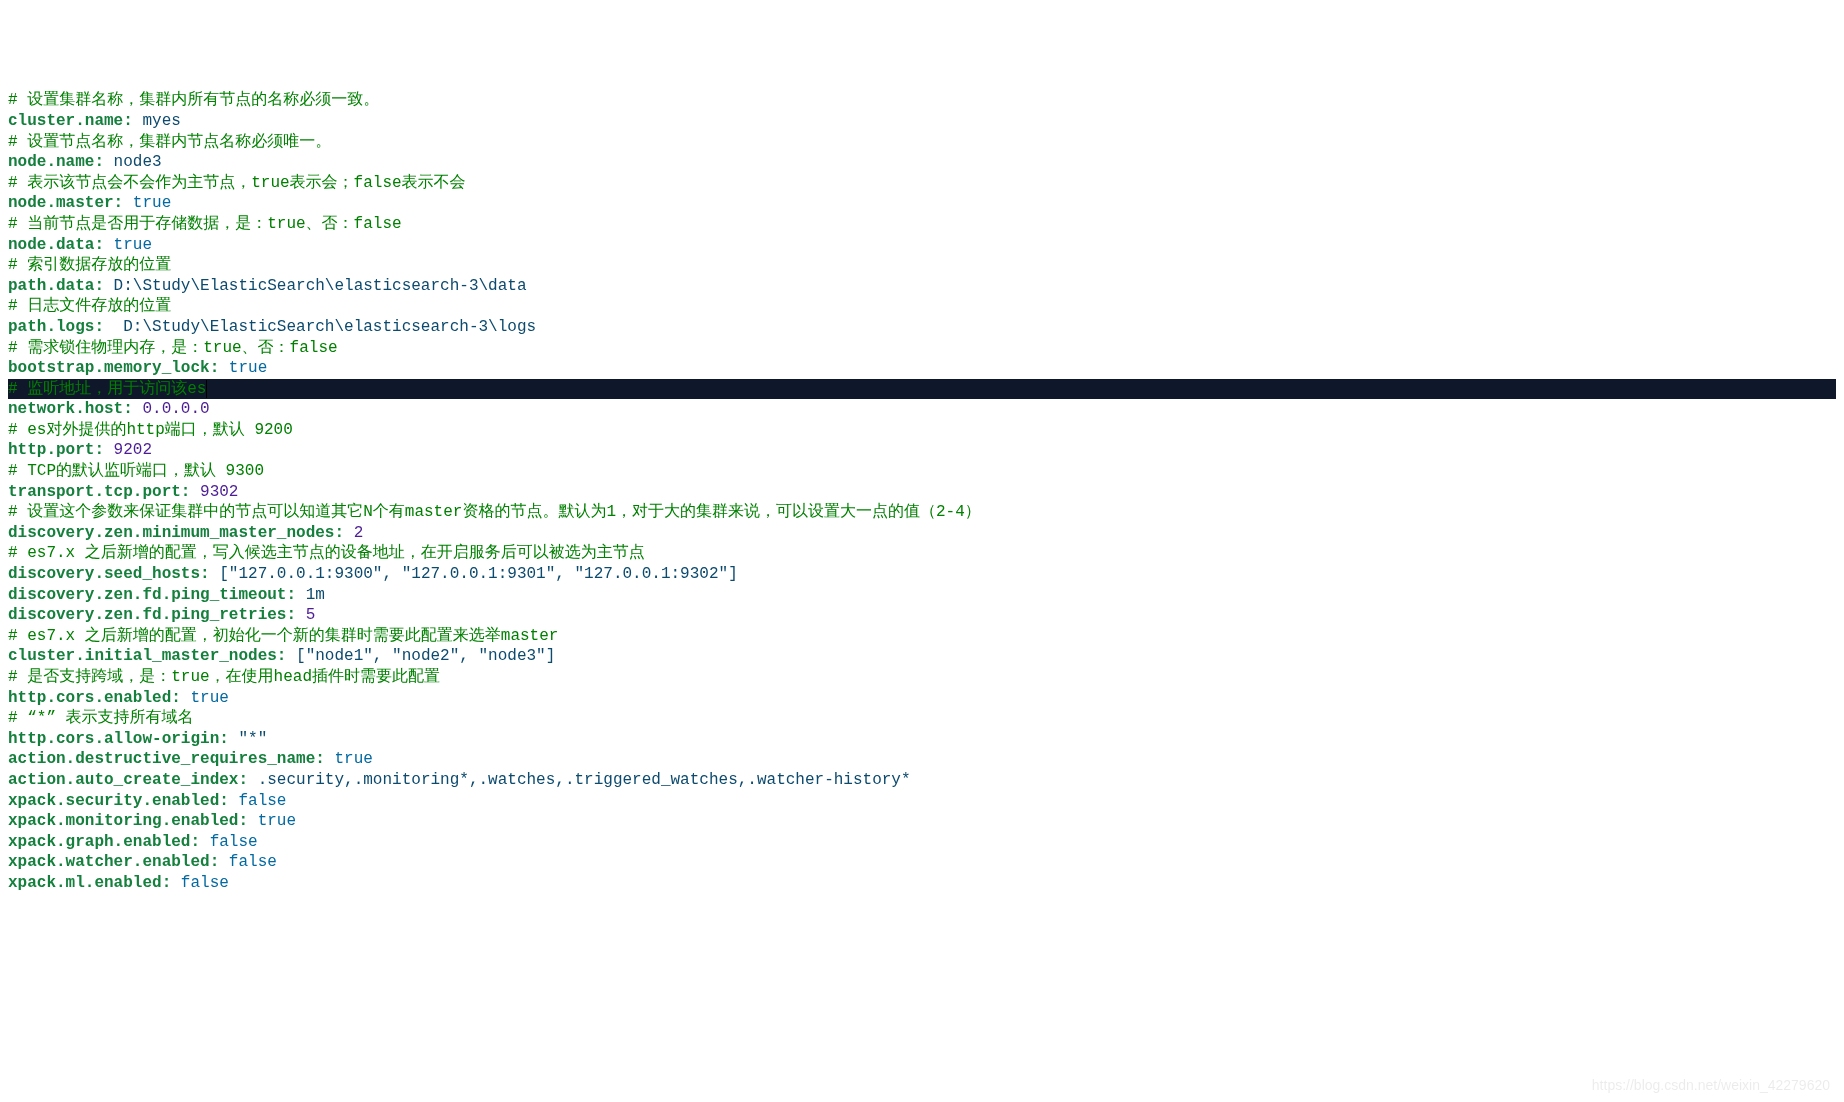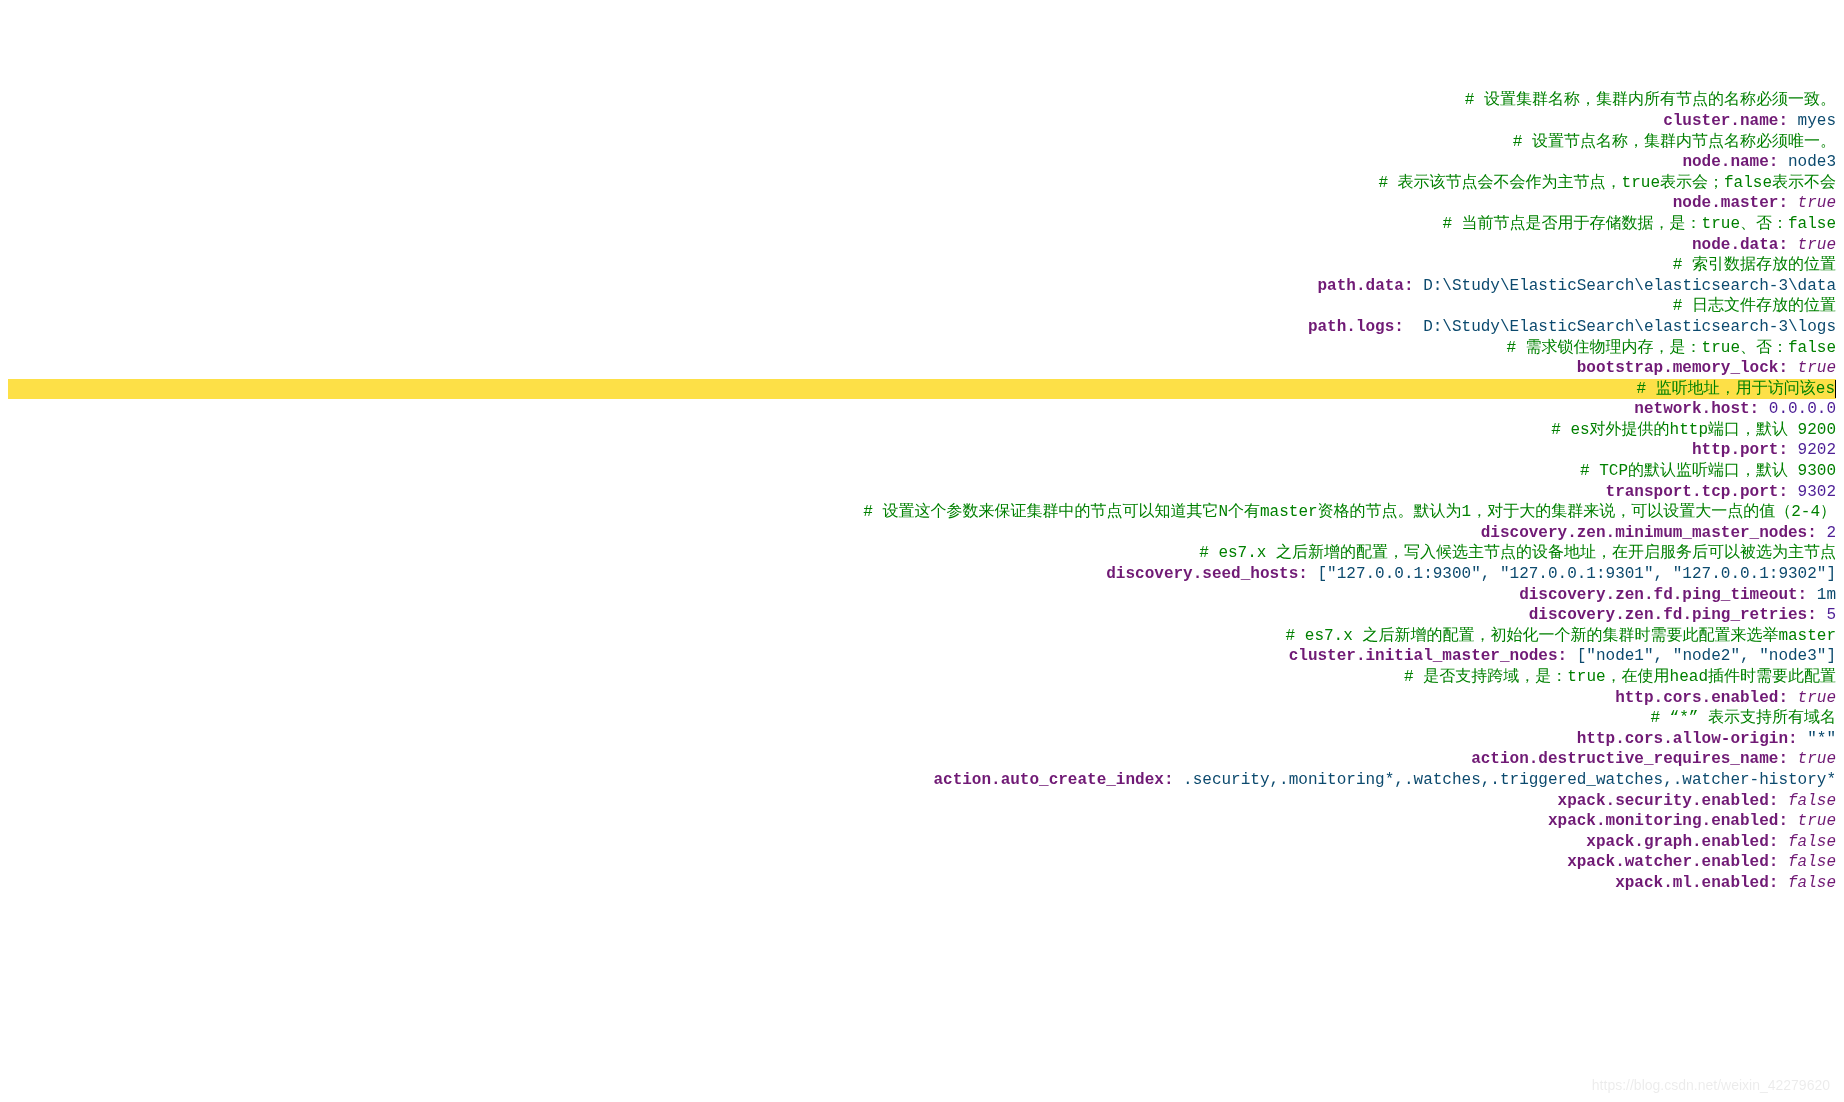--- a/index.html
+++ b/index.html
@@ -7,26 +7,26 @@
     padding: 8px;
     background: #ffffff;
     font-family: "Courier New", Consolas, monospace;
     font-size: 16px;
     line-height: 20.6px;
     color: #000;
     white-space: pre;
     position: relative;
   }
   .c  { color: #008000; }       
-  .k  { color: #701a75; font-weight: bold; } 
-  .b  { color: #701a75; font-style: italic; }       
+  .k  { color: #15803d; font-weight: bold; } 
+  .b  { color: #0369a1; }       
   .n  { color: #4c1d95; }       
   .s  { color: #0c4a6e; }       
-  .hl { background: #fde047; display: block; padding-left: 24px; }
-  .ln { display: block; text-align: right; }
+  .hl { background: #0f172a; display: block; }
+  .ln { display: block; }
   .cursor { border-right: 1px solid #000; }
   .wm {
     position: fixed;
     bottom: 6px;
     right: 14px;
     color: rgba(0,0,0,0.08);
     font-family: Arial, sans-serif;
     font-size: 14px;
     pointer-events: none;
   }

